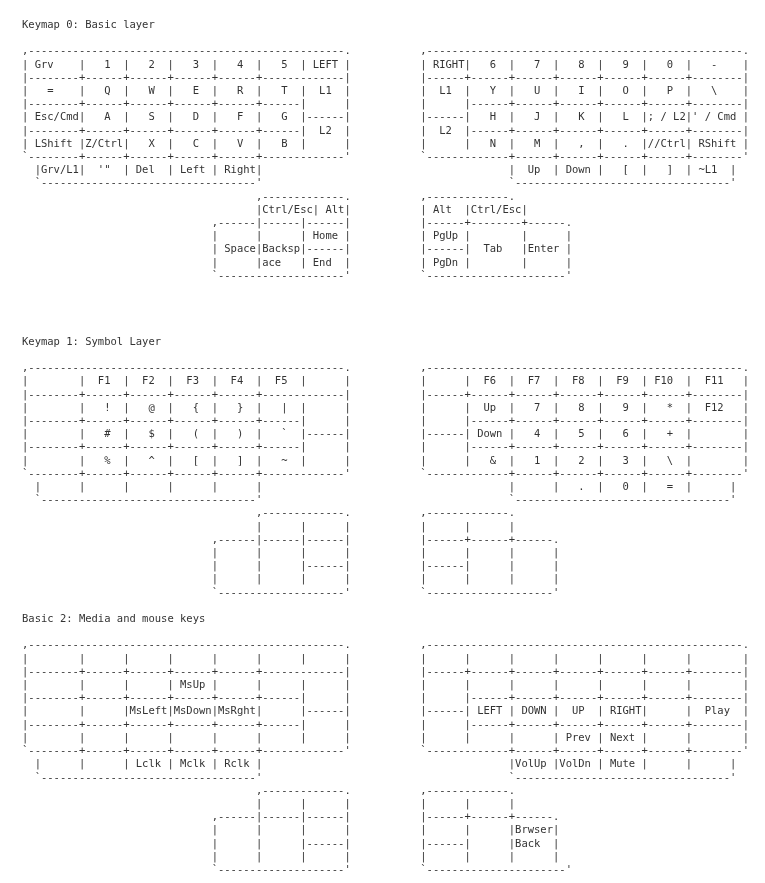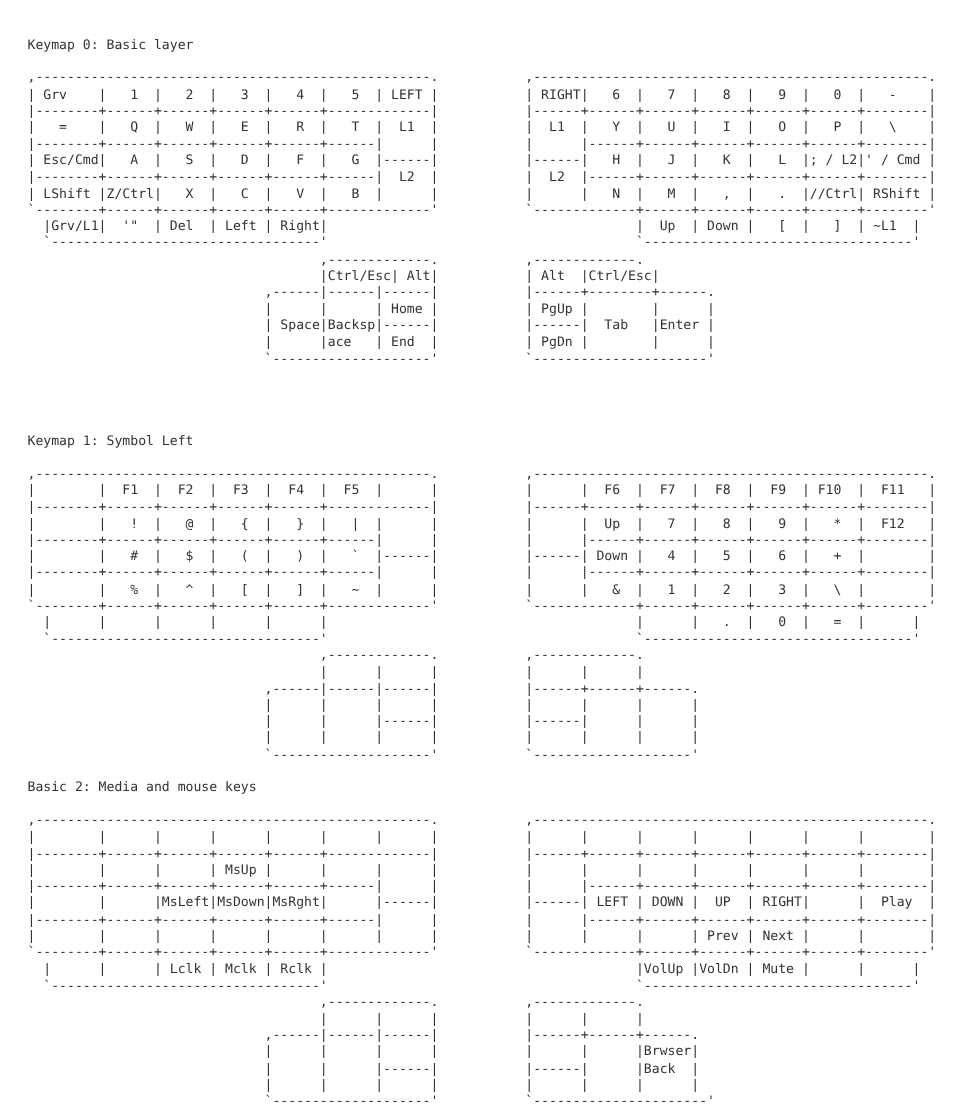--- a/index.html
+++ b/index.html
@@ -24,21 +24,21 @@
   }
   .keymap-art {
     font-family: "DejaVu Sans Mono", "Liberation Mono", monospace;
     font-size: 10.5px;
     line-height: 13.2px;
     color: #333333;
     white-space: pre;
     margin-top: 13.2px;
     tab-size: 8;
   }
-  .keymap-section.sec-0 { margin-bottom: 52.8px; margin-top: 12px; }
+  .keymap-section.sec-0 { margin-bottom: 52.8px; }
   .keymap-section.sec-1 { margin-bottom: 13.2px; }
   .keymap-section.sec-2 { margin-bottom: 0; }
 </style>
 </head>
 <body>
 
 <div class="page">
 
   <section class="keymap-section sec-0">
     <div class="keymap-title">Keymap 0: Basic layer</div>
@@ -56,21 +56,21 @@
                                      ,-------------.           ,-------------.
                                      |Ctrl/Esc| Alt|           | Alt  |Ctrl/Esc|
                               ,------|------|------|           |------+--------+------.
                               |      |      | Home |           | PgUp |        |      |
                               | Space|Backsp|------|           |------|  Tab   |Enter |
                               |      |ace   | End  |           | PgDn |        |      |
                               `--------------------'           `----------------------'</pre>
   </section>
 
   <section class="keymap-section sec-1">
-    <div class="keymap-title">Keymap 1: Symbol Left</div>
+    <div class="keymap-title">Keymap 1: Symbol Layer</div>
     <pre class="keymap-art">,--------------------------------------------------.           ,--------------------------------------------------.
 |        |  F1  |  F2  |  F3  |  F4  |  F5  |      |           |      |  F6  |  F7  |  F8  |  F9  | F10  |  F11   |
 |--------+------+------+------+------+-------------|           |------+------+------+------+------+------+--------|
 |        |   !  |   @  |   {  |   }  |   |  |      |           |      |  Up  |   7  |   8  |   9  |   *  |  F12   |
 |--------+------+------+------+------+------|      |           |      |------+------+------+------+------+--------|
 |        |   #  |   $  |   (  |   )  |   `  |------|           |------| Down |   4  |   5  |   6  |   +  |        |
 |--------+------+------+------+------+------|      |           |      |------+------+------+------+------+--------|
 |        |   %  |   ^  |   [  |   ]  |   ~  |      |           |      |   &amp;  |   1  |   2  |   3  |   \  |        |
 `--------+------+------+------+------+-------------'           `-------------+------+------+------+------+--------'
   |      |      |      |      |      |                                       |      |   .  |   0  |   =  |      |

